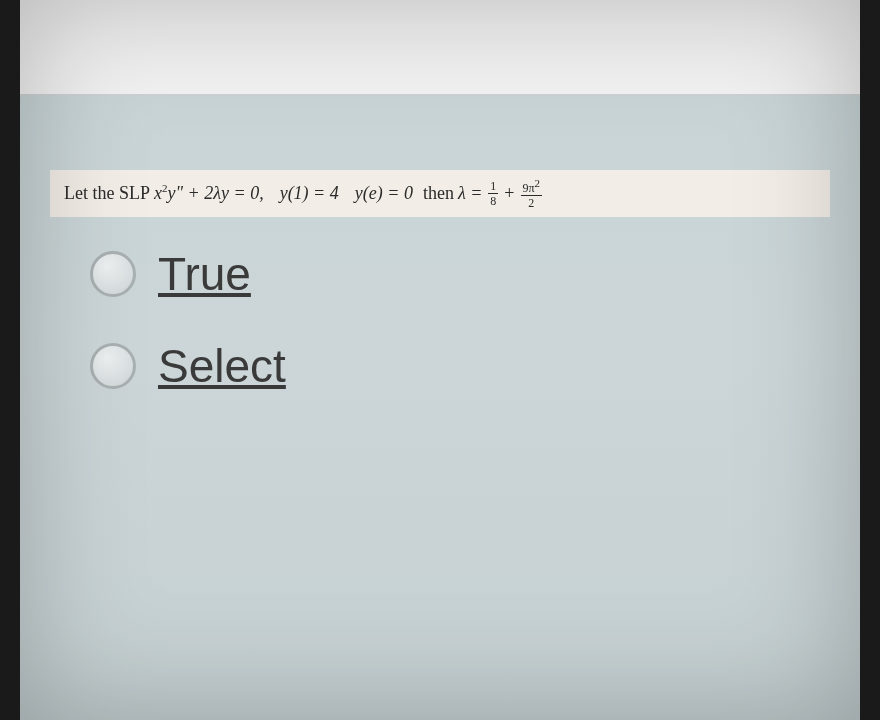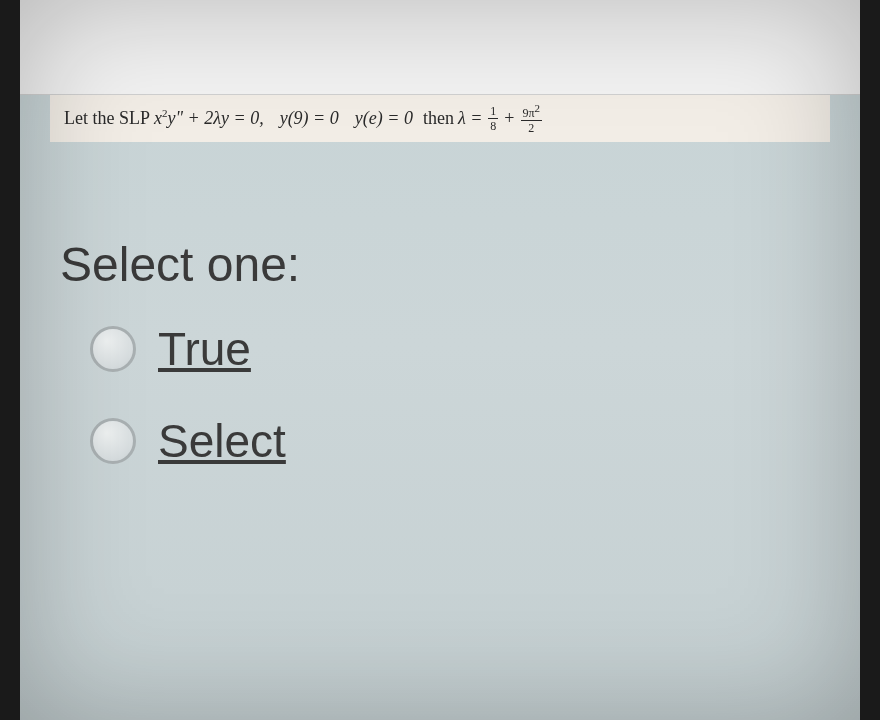--- a/index.html
+++ b/index.html
@@ -28,20 +28,21 @@
     background: #f2f2f2;
     border-bottom: 1px solid #d0d0d0;
   }
   .content-area {
     position: absolute;
     top: 95px; left: 0; right: 0; bottom: 0;
     background: linear-gradient(180deg, #c8d4d6 0%, #ccd6d8 40%, #c5d0d2 100%);
     padding: 0;
   }
   .question-strip {
+    margin-top: 75px;
     margin-left: 30px;
     margin-right: 30px;
     background: #f2ede6;
     padding: 8px 14px;
     font-family: "Times New Roman", Times, serif;
     font-size: 18px;
     color: #2a2a2a;
     display: flex;
     align-items: center;
     flex-wrap: wrap;
@@ -107,36 +108,35 @@
 <div class="device-frame">
   <div class="top-white"></div>
 
   <div class="content-area">
 
     <div class="question-strip">
       <span class="seg">Let the SLP </span>
       <span class="seg">
         <span><i>x</i><sup>2</sup><i>y" + 2λy = 0,</i></span>
       </span>
-      <span class="seg" style="margin-left:12px;"><i>y(9) = 0</i></span>
+      <span class="seg" style="margin-left:12px;"><i>y(1) = 4</i></span>
       <span class="seg" style="margin-left:12px;"><i>y(e) = 0</i></span>
       <span class="seg" style="margin-left:6px;">then</span>
       <span class="seg"><i class="lambda">λ =</i></span>
       <span class="frac">
         <span class="num">1</span>
         <span class="den">8</span>
       </span>
       <span class="seg">+</span>
       <span class="frac">
         <span class="num"><span>9π</span><sup>2</sup></span>
         <span class="den">2</span>
       </span>
     </div>
 
-    <div class="prompt">Select one:</div>
 
     <div class="options">
       <div class="option-row">
         <div class="radio"></div>
         <div class="option-label">True</div>
       </div>
       <div class="option-row">
         <div class="radio"></div>
         <div class="option-label">Select</div>
       </div>

